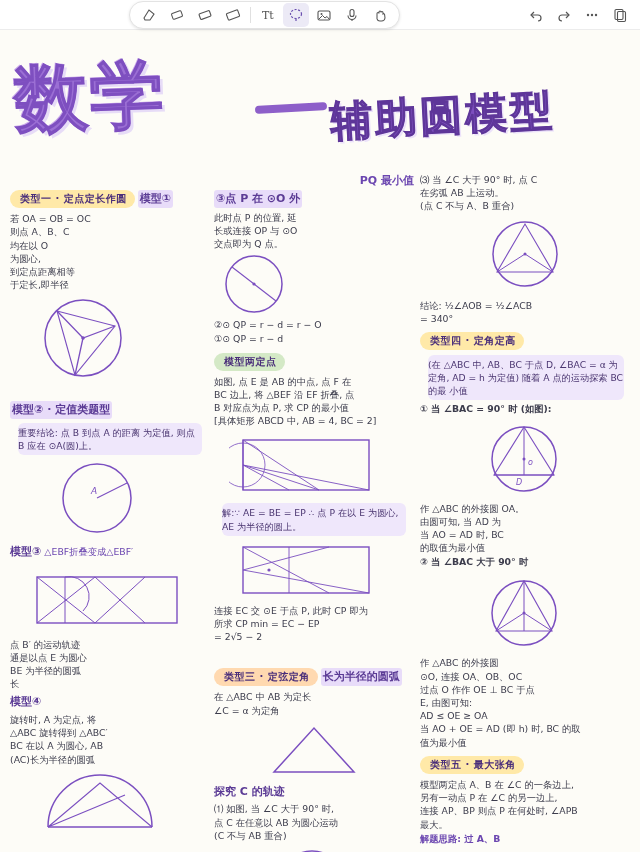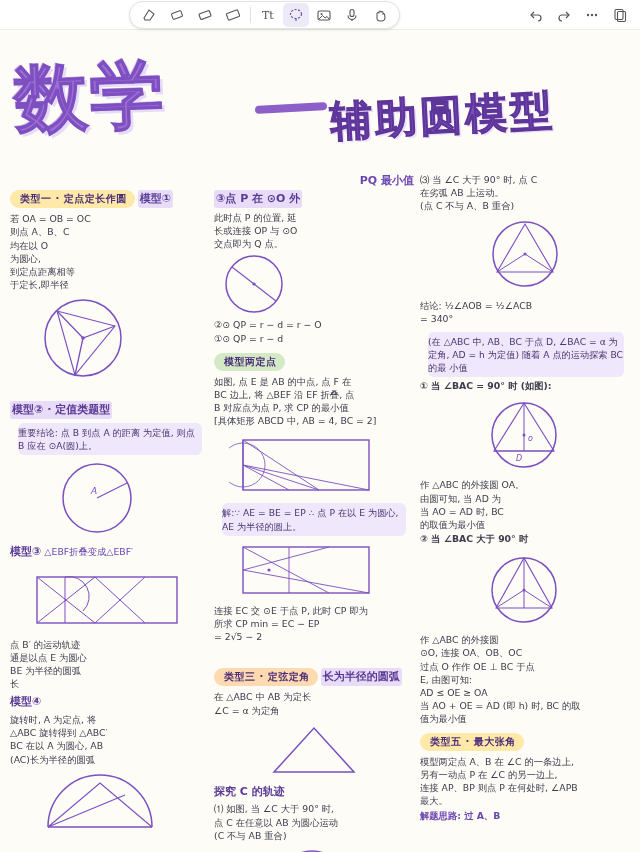--- a/index.html
+++ b/index.html
@@ -381,20 +381,21 @@
           <circle cx="74" cy="38" r="32" fill="none" stroke="#7b4fc0" stroke-width="1.5"></circle>
           <path d="M46 56 L74 8 L102 56 Z" fill="none" stroke="#7b4fc0" stroke-width="1.1"></path>
           <path d="M46 56 L74 38 L102 56" fill="none" stroke="#7b4fc0" stroke-width="1"></path>
           <circle cx="74" cy="38" r="1.5" fill="#7b4fc0"></circle>
         </svg>
         <div class="txt">结论: ½∠AOB = ½∠ACB
 = 340°</div>
       </div>
 
       <div class="blk">
+        <div class="hdr hdr-y">类型四 · 定角定高</div>
         <div class="note-box">(在 △ABC 中, AB、BC 于点 D,
 ∠BAC = α 为定角, AD = h 为定值)
 随着 A 点的运动探索 BC 的最
 小值</div>
         <div class="txt txt-b">① 当 ∠BAC = 90° 时 (如图):</div>
         <svg class="fig" width="160" height="80" viewBox="0 0 160 80">
           <circle cx="78" cy="40" r="32" fill="none" stroke="#7b4fc0" stroke-width="1.5"></circle>
           <path d="M48 56 L78 8 L108 56 Z" fill="none" stroke="#7b4fc0" stroke-width="1.1"></path>
           <path d="M78 8 L78 56 M48 56 L108 56" fill="none" stroke="#7b4fc0" stroke-width="1"></path>
           <circle cx="78" cy="40" r="1.5" fill="#7b4fc0"></circle>

